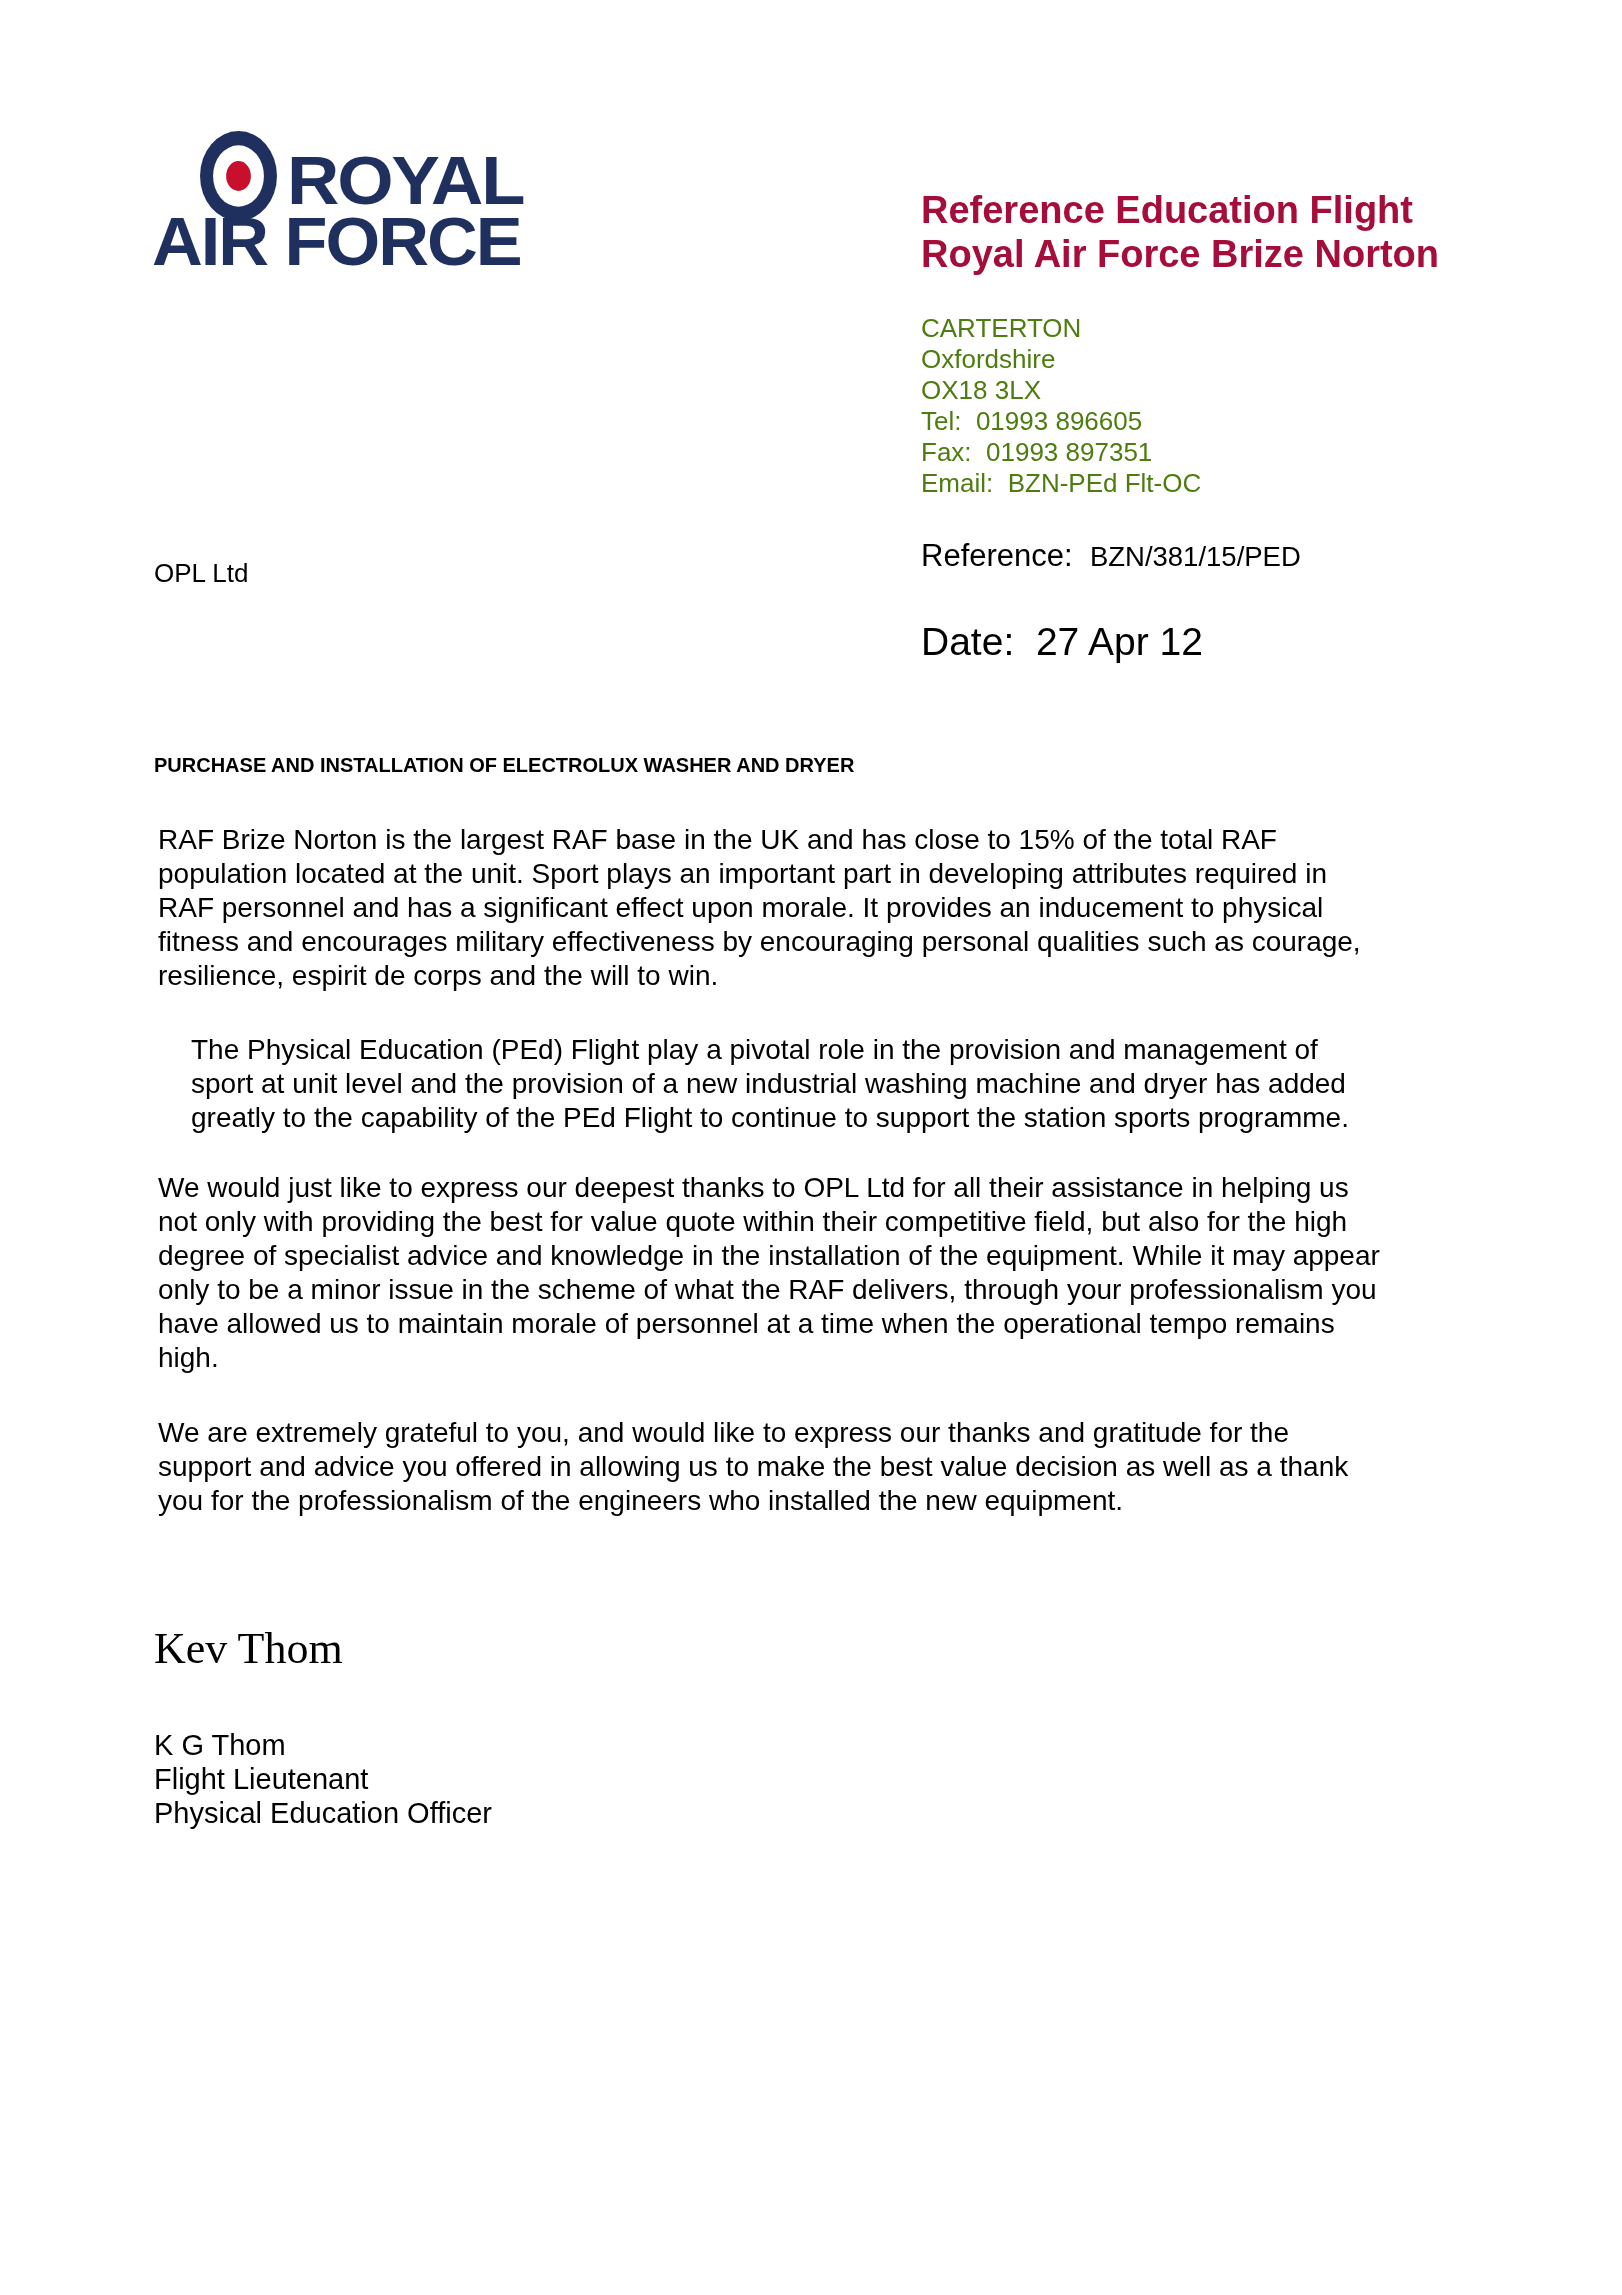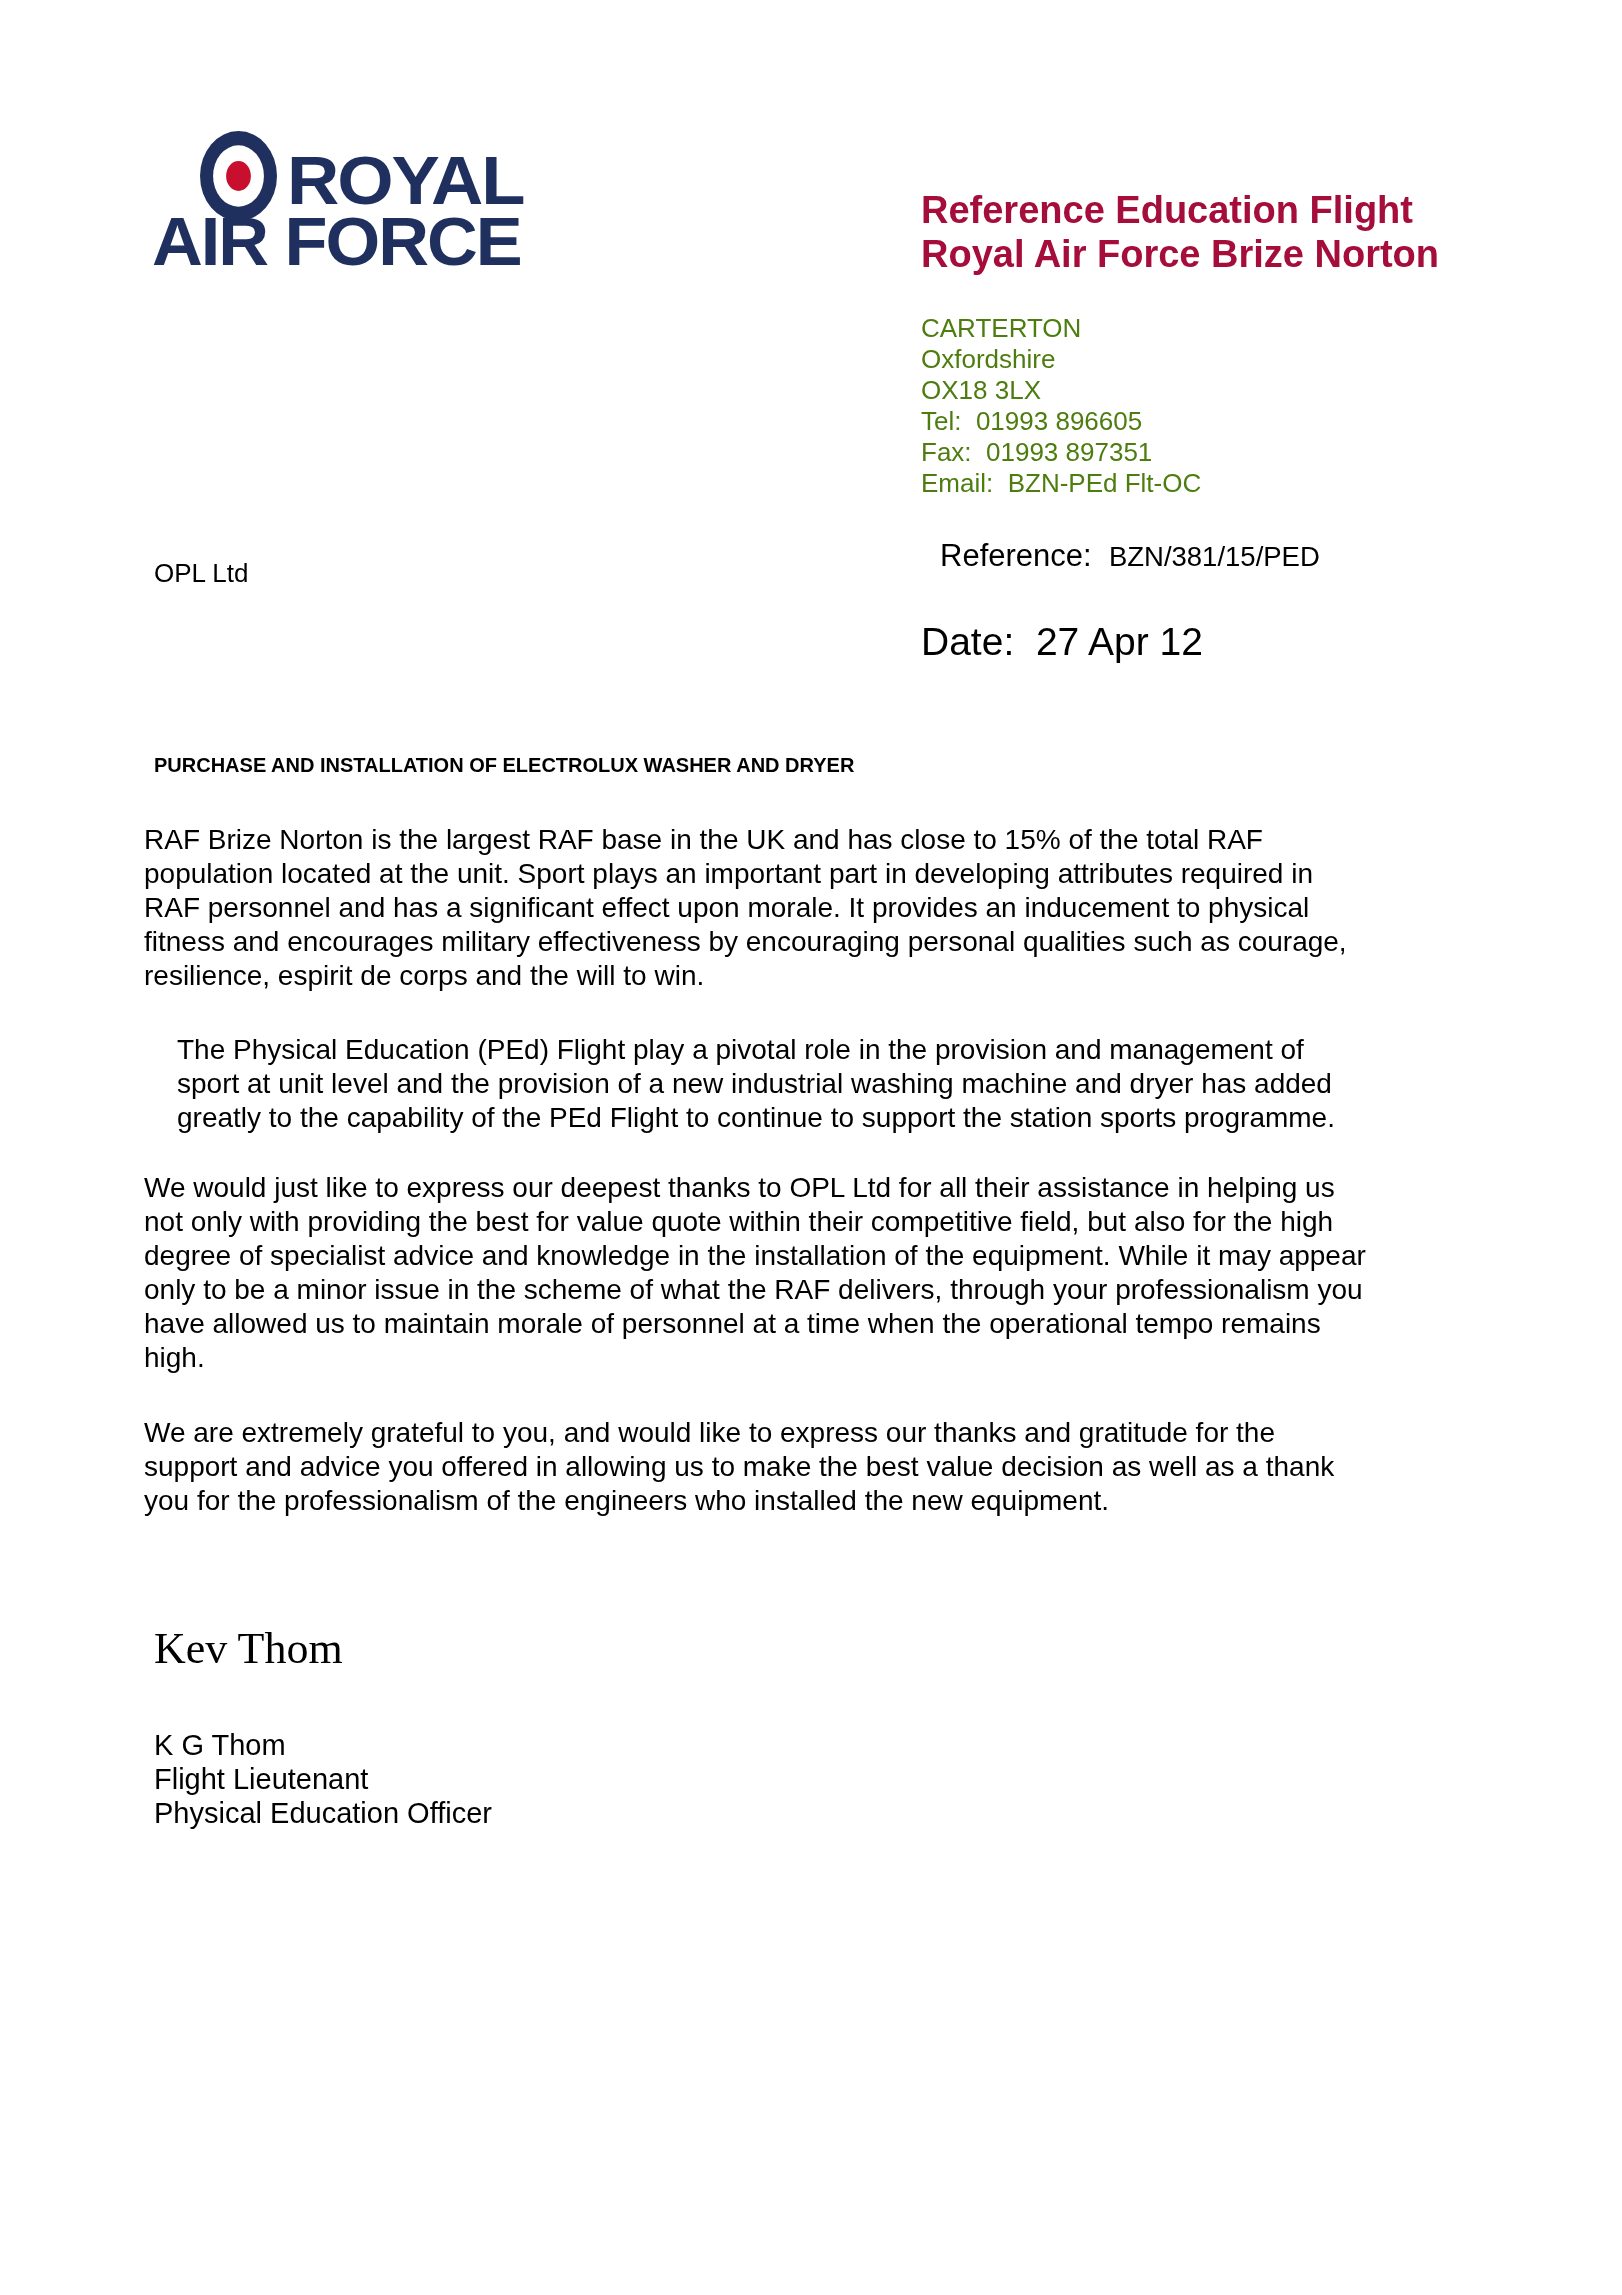--- a/index.html
+++ b/index.html
@@ -11,28 +11,28 @@
   #logo { left: 152px; top: 113px; width: 366px; height: 157px; }
   #logo .roundel { position: absolute; left: 48px; top: 17.7px; width: 77px; height: 90px; }
   #logo .word { position: absolute; font-family: "Liberation Sans", sans-serif; font-weight: bold;
                 color: #1f2f5e; letter-spacing: -2px; line-height: 1; }
   #logo .w-royal { left: 135px; top: 33px; font-size: 69px; transform: scaleX(1.05); transform-origin: left top; }
   #logo .w-af { left: 0px; top: 94px; font-size: 69px; transform: scaleX(1.02); transform-origin: left top; }
 
   
   .hdr-title { left: 921px; top: 188px; color: #a50d3a; font-weight: bold; font-size: 38px; line-height: 44px; }
   .addr { left: 921px; top: 313px; color: #4d7c0f; font-size: 26px; line-height: 31px; }
-  .ref { left: 921px; top: 538px; font-size: 31px; margin-left: 19px; }
+  .ref { left: 921px; top: 538px; font-size: 31px; }
   .ref .val { font-size: 27.5px; }
   .date { left: 921px; top: 612px; font-size: 39px; margin-top: 8px; }
   .recipient { left: 154px; top: 558px; font-size: 26px; }
 
   
   .subject { left: 154px; top: 754px; font-weight: bold; font-size: 20px; }
-  .body { left: 144px; width: 1348px; font-size: 28px; line-height: 34px; }
+  .body { left: 158px; width: 1348px; font-size: 28px; line-height: 34px; }
   .p1 { top: 823px; }
   .p2 { top: 1033px; margin-left: 33px; }
   .p3 { top: 1171px; }
   .p4 { top: 1416px; }
   .para { white-space: pre-line; }
 
   
   .sig { left: 154px; top: 1623px; font-family: "Liberation Serif", serif; font-size: 44px; }
   .signoff { left: 154px; top: 1728px; font-size: 29px; line-height: 34px; }
 </style>

